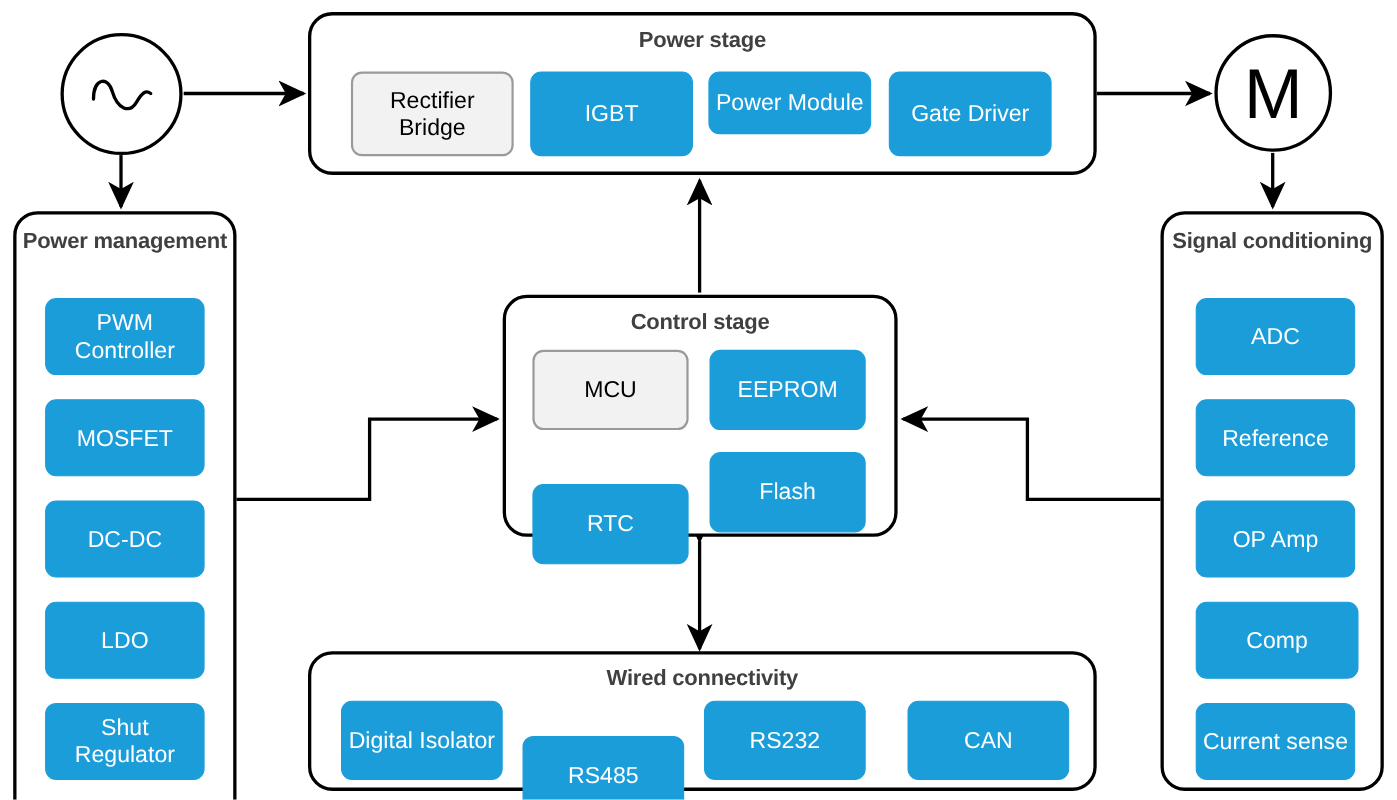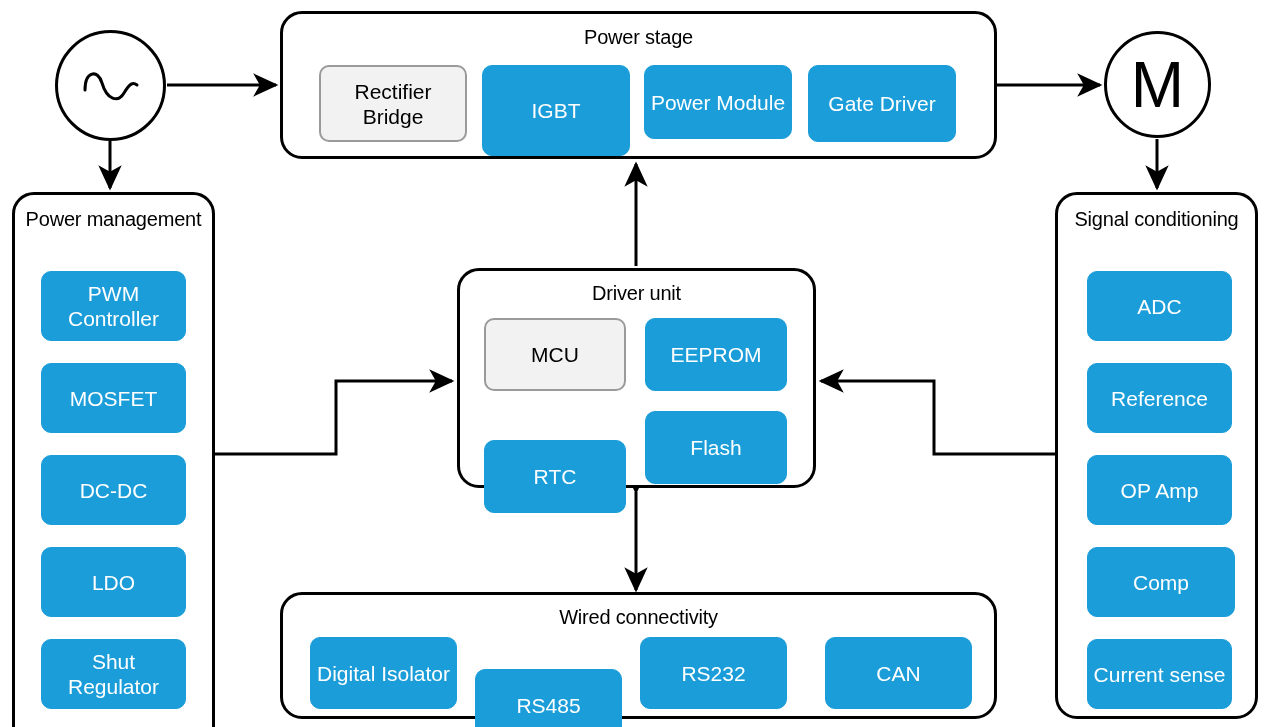--- a/index.html
+++ b/index.html
@@ -30,22 +30,22 @@
     box-sizing: border-box;
     border: 3px solid #000000;
     border-radius: 22px;
     background: #ffffff;
   }
   .group-title {
     position: absolute;
     left: 0;
     right: 0;
     text-align: center;
-    font-weight: normal;
-    color: #000000;
+    font-weight: bold;
+    color: #404040;
     font-size: 20px;
     line-height: 24px;
     letter-spacing: -0.2px;
   }
   .chip {
     position: absolute;
     box-sizing: border-box;
     display: flex;
     align-items: center;
     justify-content: center;
@@ -126,24 +126,24 @@
 
   <div class="node-circle" style="left:1104px; top:31px; width:107px; height:107px;">
     <span class="motor-label">M</span>
   </div>
 
   <div class="group-box" style="left:280px; top:11px; width:717px; height:148px;">
     <div class="group-title" style="top:11px;">Power stage</div>
     <div class="chip gray" style="left:36px; top:51px; width:148px; height:77px;">
       <span>Rectifier Bridge</span>
     </div>
-    <div class="chip blue" style="left:199px; top:51px; width:148px; height:91px;">
+    <div class="chip blue" style="left:199px; top:51px; width:148px; height:77px;">
       <span>IGBT</span>
     </div>
-    <div class="chip blue" style="left:361px; top:51px; width:148px; height:74px;">
+    <div class="chip blue" style="left:361px; top:51px; width:148px; height:57px;">
       <span>Power Module</span>
     </div>
     <div class="chip blue" style="left:525px; top:51px; width:148px; height:77px;">
       <span>Gate Driver</span>
     </div>
   </div>
 
   <div class="group-box" style="left:12px; top:192px; width:203px; height:681px;">
     <div class="group-title" style="top:12px;">Power management</div>
     <div class="chip blue" style="left:26px; top:76px; width:145px; height:70px;">
@@ -176,21 +176,21 @@
     </div>
     <div class="chip blue" style="left:29px; top:352px; width:148px; height:70px;">
       <span>Comp</span>
     </div>
     <div class="chip blue" style="left:29px; top:444px; width:145px; height:70px;">
       <span>Current sense</span>
     </div>
   </div>
 
   <div class="group-box" style="left:457px; top:268px; width:359px; height:220px;">
-    <div class="group-title" style="top:10px;">Driver unit</div>
+    <div class="group-title" style="top:10px;">Control stage</div>
     <div class="chip gray" style="left:24px; top:47px; width:142px; height:73px;">
       <span>MCU</span>
     </div>
     <div class="chip blue" style="left:185px; top:47px; width:142px; height:73px;">
       <span>EEPROM</span>
     </div>
     <div class="chip blue" style="left:24px; top:140px; width:142px; height:73px;margin-top:29px;">
       <span>RTC</span>
     </div>
     <div class="chip blue" style="left:185px; top:140px; width:142px; height:73px;">

